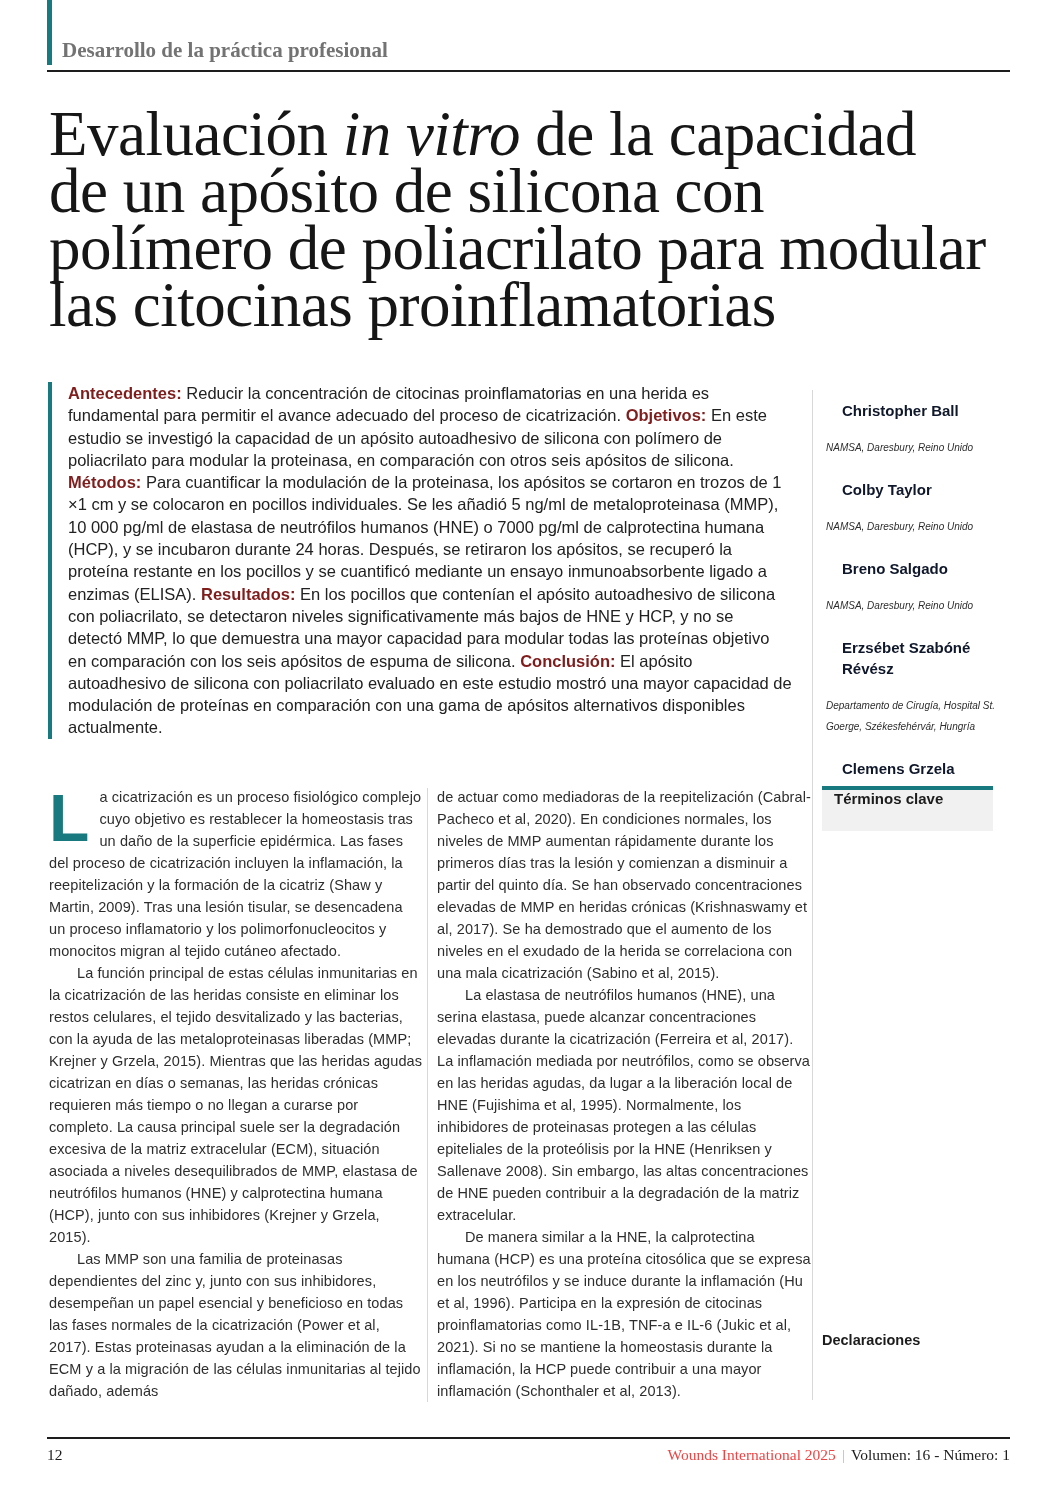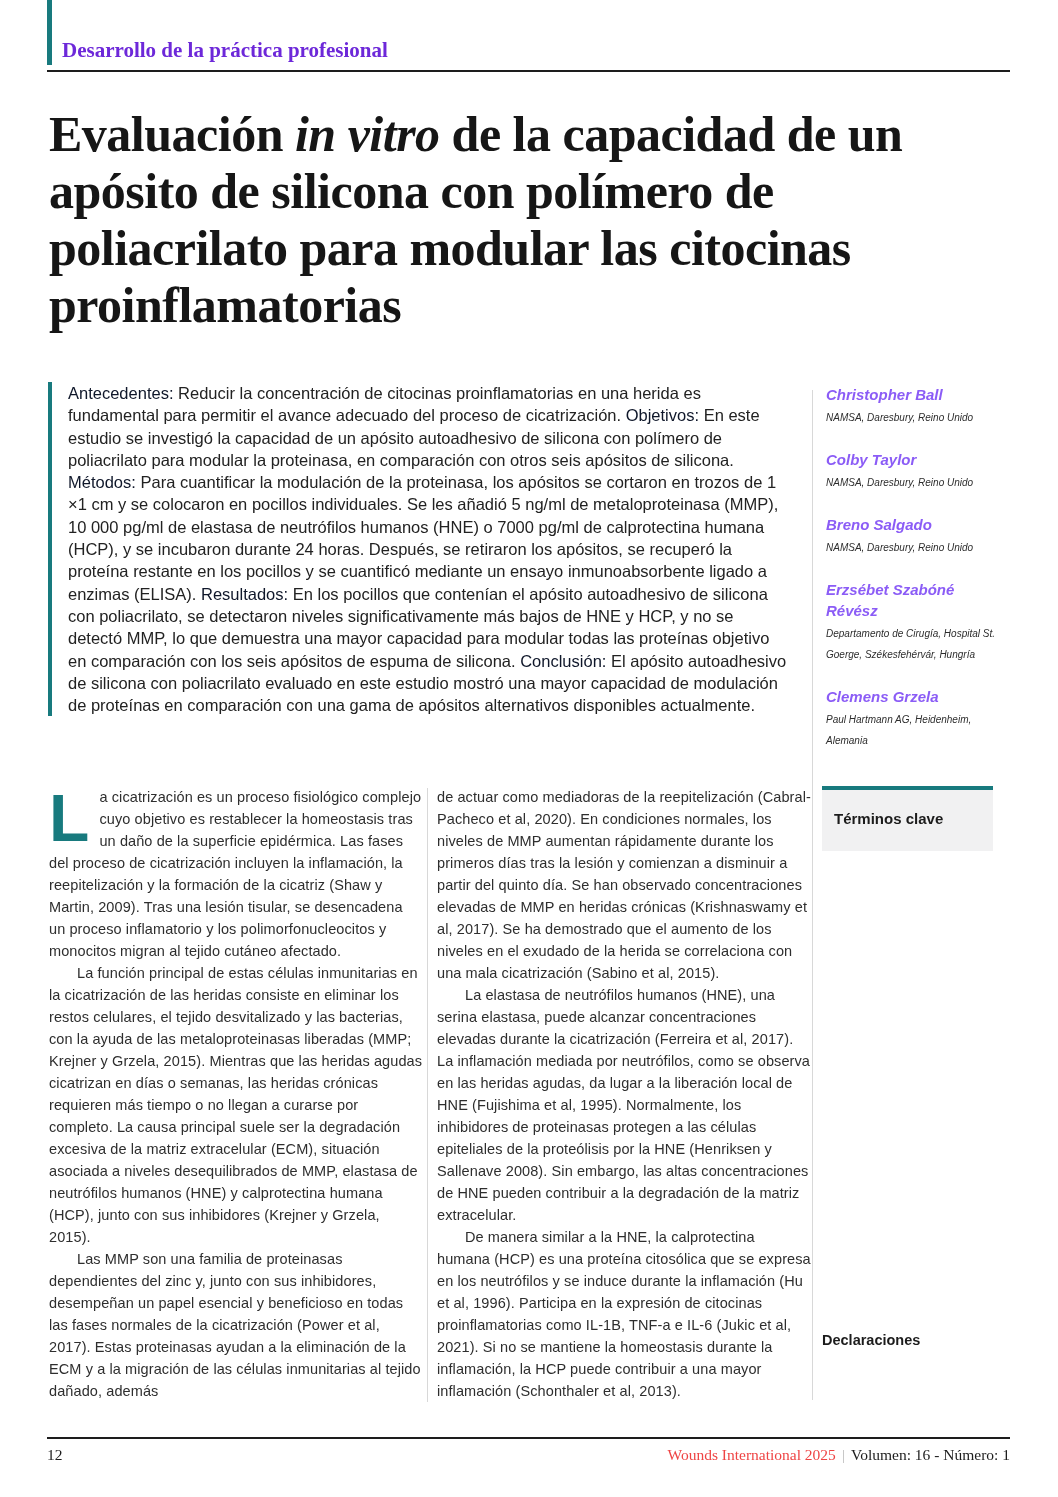--- a/index.html
+++ b/index.html
@@ -7,42 +7,42 @@
     position:relative;
     width:1058px;height:1497px;
     background:#ffffff;
     font-family:"Liberation Sans", sans-serif;
     color:#2d2d2d;
     overflow:hidden;
   }
   
   .kicker-bar{position:absolute;left:47px;top:0;width:5px;height:65px;background:#187a7e;}
   .kicker{position:absolute;left:62px;top:38px;
-    font-family:"Liberation Serif", serif;font-weight:bold;font-size:21px;color:#6d28d9;}
+    font-family:"Liberation Serif", serif;font-weight:bold;font-size:21px;color:#737373;}
   .header-rule{position:absolute;left:47px;top:70px;width:963px;height:2px;background:#1d1d1d;}
   
   .title{position:absolute;left:49px;top:106px;width:940px;
-    font-family:"Liberation Serif", serif;font-weight:bold;
-    font-size:50px;line-height:57px;color:#161616;margin:0;letter-spacing:-0.5px;}
+    font-family:"Liberation Serif", serif;font-weight:normal;
+    font-size:63px;line-height:57px;color:#161616;margin:0;letter-spacing:-0.5px;}
   .title em{font-style:italic;}
   
   .abstract{position:absolute;left:48px;top:382px;width:724px;
     border-left:4px solid #187a7e;padding-left:16px;
     font-size:16.5px;line-height:22.3px;color:#222;margin:0;}
-  .abstract b{font-weight:normal;color:#0f172a;}
+  .abstract b{font-weight:bold;color:#7f1d1d;}
   
   .sidebar-divider{position:absolute;left:812px;top:390px;width:1px;height:1010px;background:#d8d8d8;}
   .col-divider{position:absolute;left:427px;top:788px;width:1px;height:614px;background:#d8d8d8;}
   .authors{position:absolute;left:826px;top:384px;width:182px;}
   .author{margin:0 0 21px 0;}
-  .author-name{font-weight:bold;color:#8b5cf6;font-size:15px;line-height:21px;margin:0;font-style:italic;}
+  .author-name{font-weight:bold;color:#0f172a;font-size:15px;line-height:21px;margin:16px;}
   .author-aff{font-style:italic;font-size:10px;line-height:21px;color:#2d2d2d;margin:2px 0 0 0;}
   .terms-box{position:absolute;left:822px;top:786px;width:171px;
     background:#f1f1f2;border-top:4px solid #187a7e;box-sizing:border-box;
-    padding:20px 8px 16px 12px;}
+    padding:0 8px 16px 12px;}
   .terms-title{font-weight:bold;font-size:15px;color:#1c1c1c;margin:0 0 8px 0;}
   .terms-list{margin:0;padding:0 0 0 14px;list-style:none;}
   .terms-list li{font-size:13.5px;line-height:19px;margin:0 0 7px 0;position:relative;color:#2d2d2d;}
   .terms-list li::before{content:"•";position:absolute;left:-13px;top:0;color:#2d2d2d;}
   .declarations{position:absolute;left:822px;top:1332px;width:182px;}
   .decl-title{font-weight:bold;font-size:14.5px;color:#1c1c1c;margin:0 0 6px 0;}
   .decl-text{font-size:14px;line-height:21px;color:#2d2d2d;margin:0;}
   
   .bodycol{position:absolute;top:786px;width:374px;font-size:14.5px;line-height:22px;
     color:#2e2e2e;letter-spacing:0.1px;}

